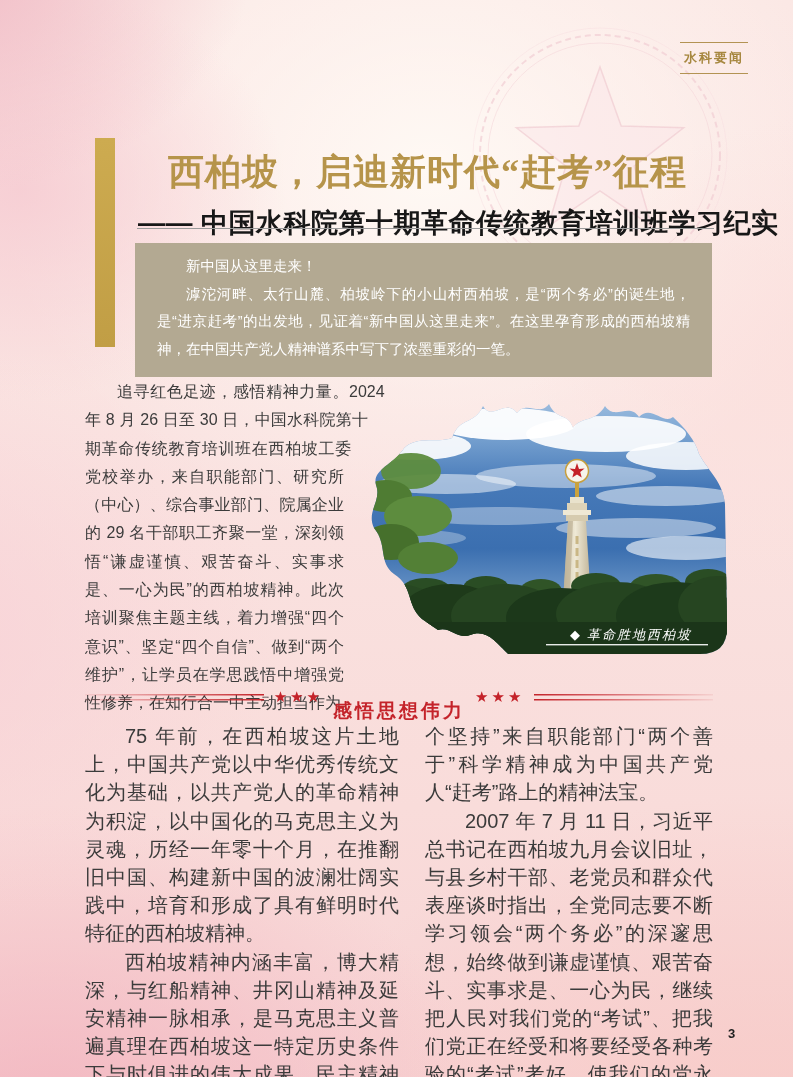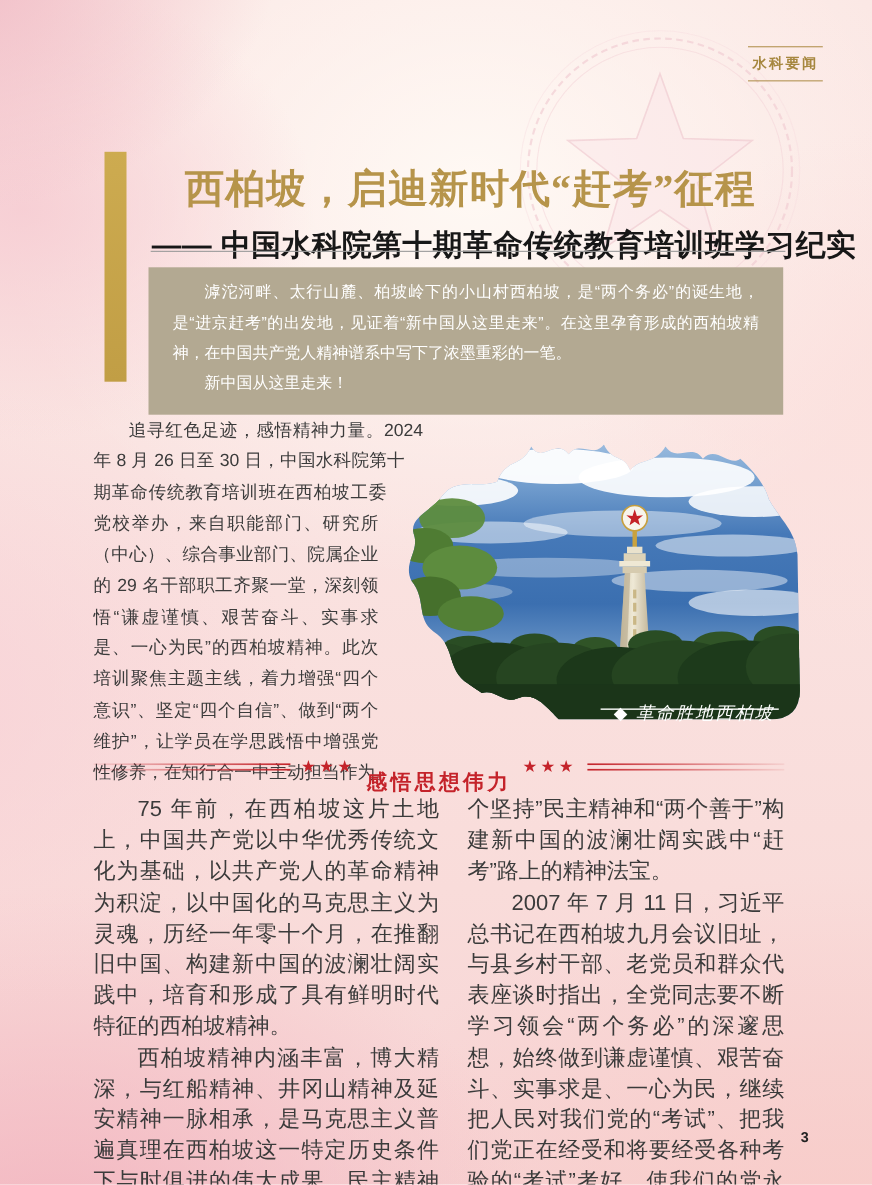--- a/index.html
+++ b/index.html
@@ -48,22 +48,22 @@
     font-size:16px;line-height:28.3px;color:#3b3b3b;text-align:justify;
   }
   .intro p{margin:0;text-indent:2em;}
   .photo-figure{
     float:right;width:375px;height:288px;position:relative;
     margin:-2px -18px 6px 12px;
     shape-outside:polygon(33% 0%, 100% 0%, 100% 100%, 0% 100%, 0% 40%, 14% 10%);
     shape-margin:10px;
   }
   .photo-caption{
-    position:absolute;left:195px;top:260px;width:160px;
-    color:#ffffff;font-size:16px;letter-spacing:2px;text-align:center;
+    position:absolute;left:195px;top:245px;width:160px;
+    color:#ffffff;font-size:13px;letter-spacing:2px;text-align:center;
     font-family:"Liberation Serif","DejaVu Serif",serif;font-style:italic;
   }
   .divider{
     position:absolute;left:85px;top:684px;width:628px;height:26px;
     display:flex;align-items:center;
   }
   .divider .dl,.divider .dr{flex:1;height:8px;background-repeat:no-repeat;background-size:100% 1.5px,100% 1.5px;background-position:0 1px,0 6px;}
   .divider .dl{background-image:linear-gradient(to left,#c4232a,rgba(196,35,42,.08)),linear-gradient(to left,#c4232a,rgba(196,35,42,.08));}
   .divider .dr{background-image:linear-gradient(to right,#c4232a,rgba(196,35,42,.08)),linear-gradient(to right,#c4232a,rgba(196,35,42,.08));}
   .divider .stars{color:#c4232a;font-size:15px;letter-spacing:3px;margin:0 10px;white-space:nowrap;}
@@ -94,22 +94,22 @@
   <div class="badge">
     <span>水科要闻</span>
   </div>
 
   <div class="gold-bar"></div>
   <h1 class="title">西柏坡，启迪新时代“赶考”征程</h1>
   <h2 class="subtitle">—— 中国水科院第十期革命传统教育培训班学习纪实</h2>
   <div class="title-rule"></div>
 
   <div class="lead-box">
+    <p>新中国从这里走来！</p>
     <p>滹沱河畔、太行山麓、柏坡岭下的小山村西柏坡，是“两个务必”的诞生地，是“进京赶考”的出发地，见证着“新中国从这里走来”。在这里孕育形成的西柏坡精神，在中国共产党人精神谱系中写下了浓墨重彩的一笔。</p>
-    <p>新中国从这里走来！</p>
   </div>
 
   <div class="intro">
     <figure class="photo-figure" style="margin-block:0;margin-inline:0;margin:-2px -18px 6px 12px;">
       <svg width="375" height="288" viewBox="0 0 375 288">
         <defs>
           <clipPath id="blob">
             <path d="M 96,62 C 104,40 118,50 127,30 C 136,46 149,22 161,37 C 171,24 183,41 193,28 C 201,45 211,36 217,52 C 225,40 239,47 249,30 C 259,45 273,26 283,41 C 295,28 307,49 317,41 C 329,52 339,64 343,78 C 353,96 367,106 369,128 L 371,250 Q 372,278 344,278 L 152,278 C 140,266 130,252 114,259 C 102,264 94,250 82,254 L 66,243 C 50,229 58,211 38,198 C 22,186 32,169 18,152 C 10,135 26,125 20,109 C 16,94 36,89 46,75 C 58,58 80,68 96,62 Z"></path>
           </clipPath>
           <linearGradient id="sky" x1="0" y1="0" x2="0" y2="1">
@@ -200,20 +200,20 @@
     <span class="stars">★★★</span>
     <div class="dr"></div>
   </div>
 
   <div class="columns">
     <div class="col-left">
       <p class="indent">75 年前，在西柏坡这片土地上，中国共产党以中华优秀传统文化为基础，以共产党人的革命精神为积淀，以中国化的马克思主义为灵魂，历经一年零十个月，在推翻旧中国、构建新中国的波澜壮阔实践中，培育和形成了具有鲜明时代特征的西柏坡精神。</p>
       <p class="indent">西柏坡精神内涵丰富，博大精深，与红船精神、井冈山精神及延安精神一脉相承，是马克思主义普遍真理在西柏坡这一特定历史条件下与时俱进的伟大成果。民主精神和“两个务必”创业精神、“两个敢于”进取精神、“两</p>
     </div>
     <div class="col-right">
-      <p>个坚持”民主精神和“两个善于”构建新中国的波澜壮阔实践中“赶考”路上的精神法宝。</p>
+      <p>个坚持”来自职能部门“两个善于”科学精神成为中国共产党人“赶考”路上的精神法宝。</p>
       <p class="indent">2007 年 7 月 11 日，习近平总书记在西柏坡九月会议旧址，与县乡村干部、老党员和群众代表座谈时指出，全党同志要不断学习领会“两个务必”的深邃思想，始终做到谦虚谨慎、艰苦奋斗、实事求是、一心为民，继续把人民对我们党的“考试”、把我们党正在经受和将要经受各种考验的“考试”考好，使我们的党永远不变质、我们的红色江山永远不变色。</p>
     </div>
   </div>
 
   <div class="page-number">3</div>
 
 </div>
 
 </body></html>

